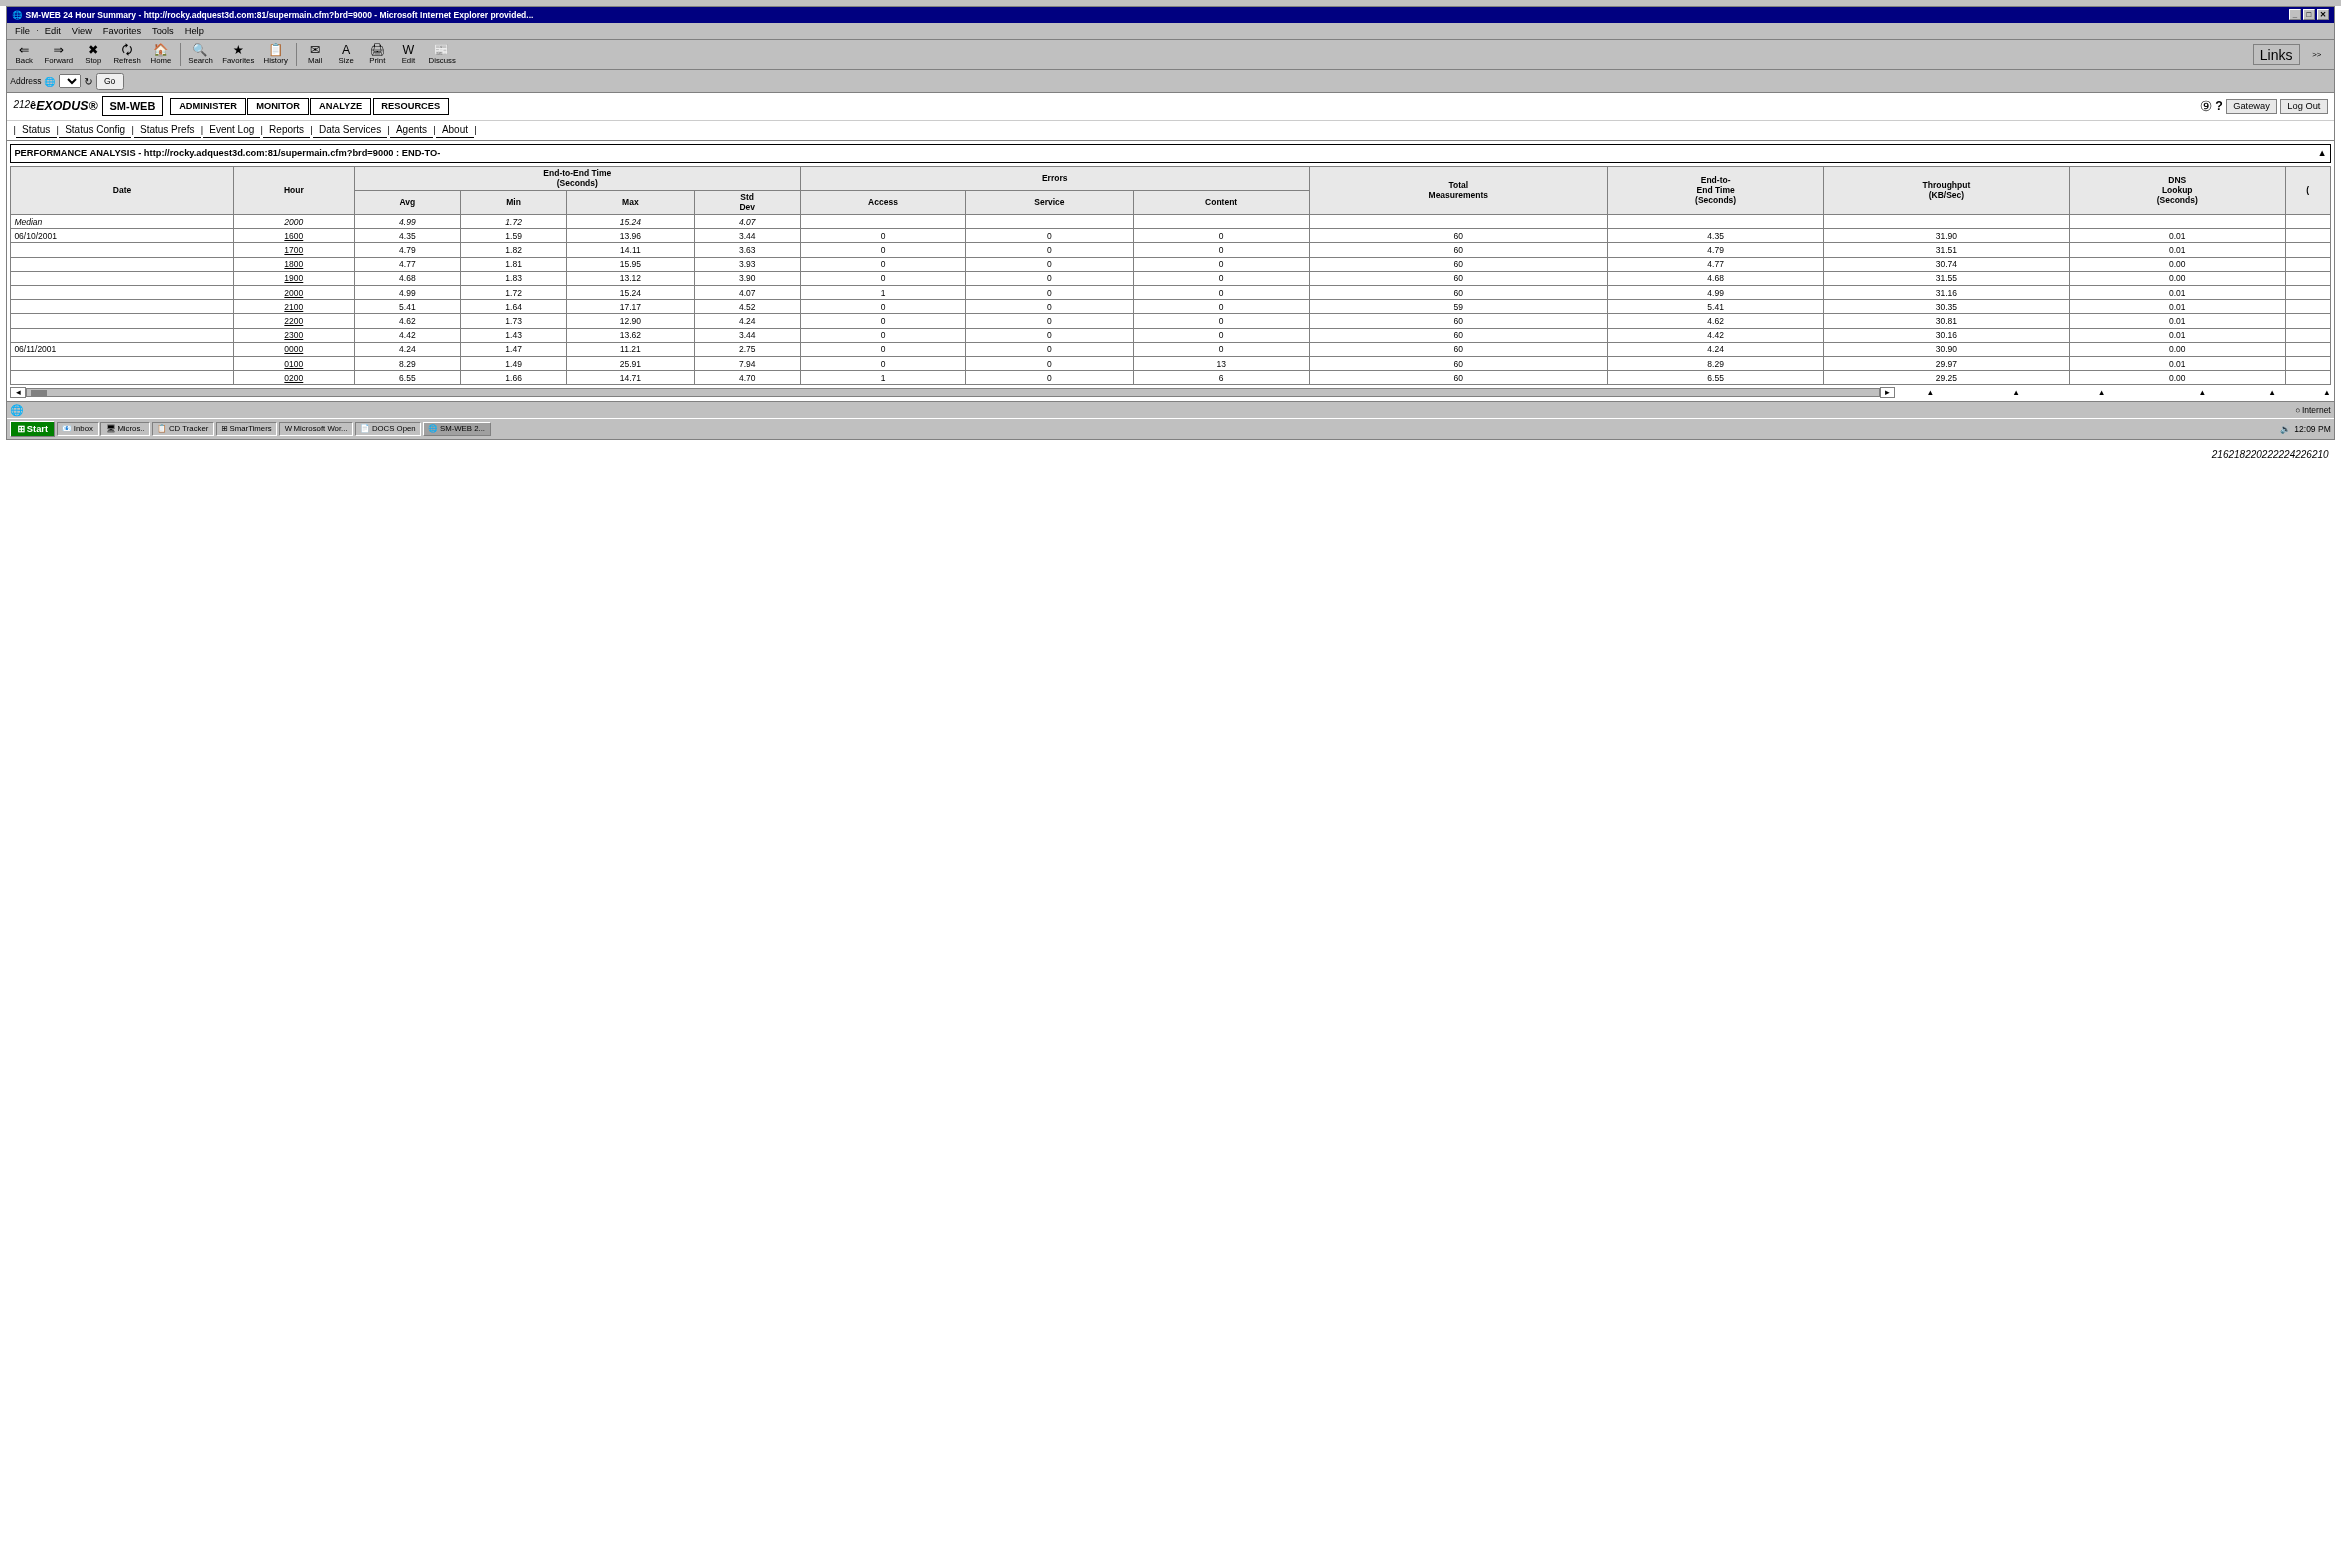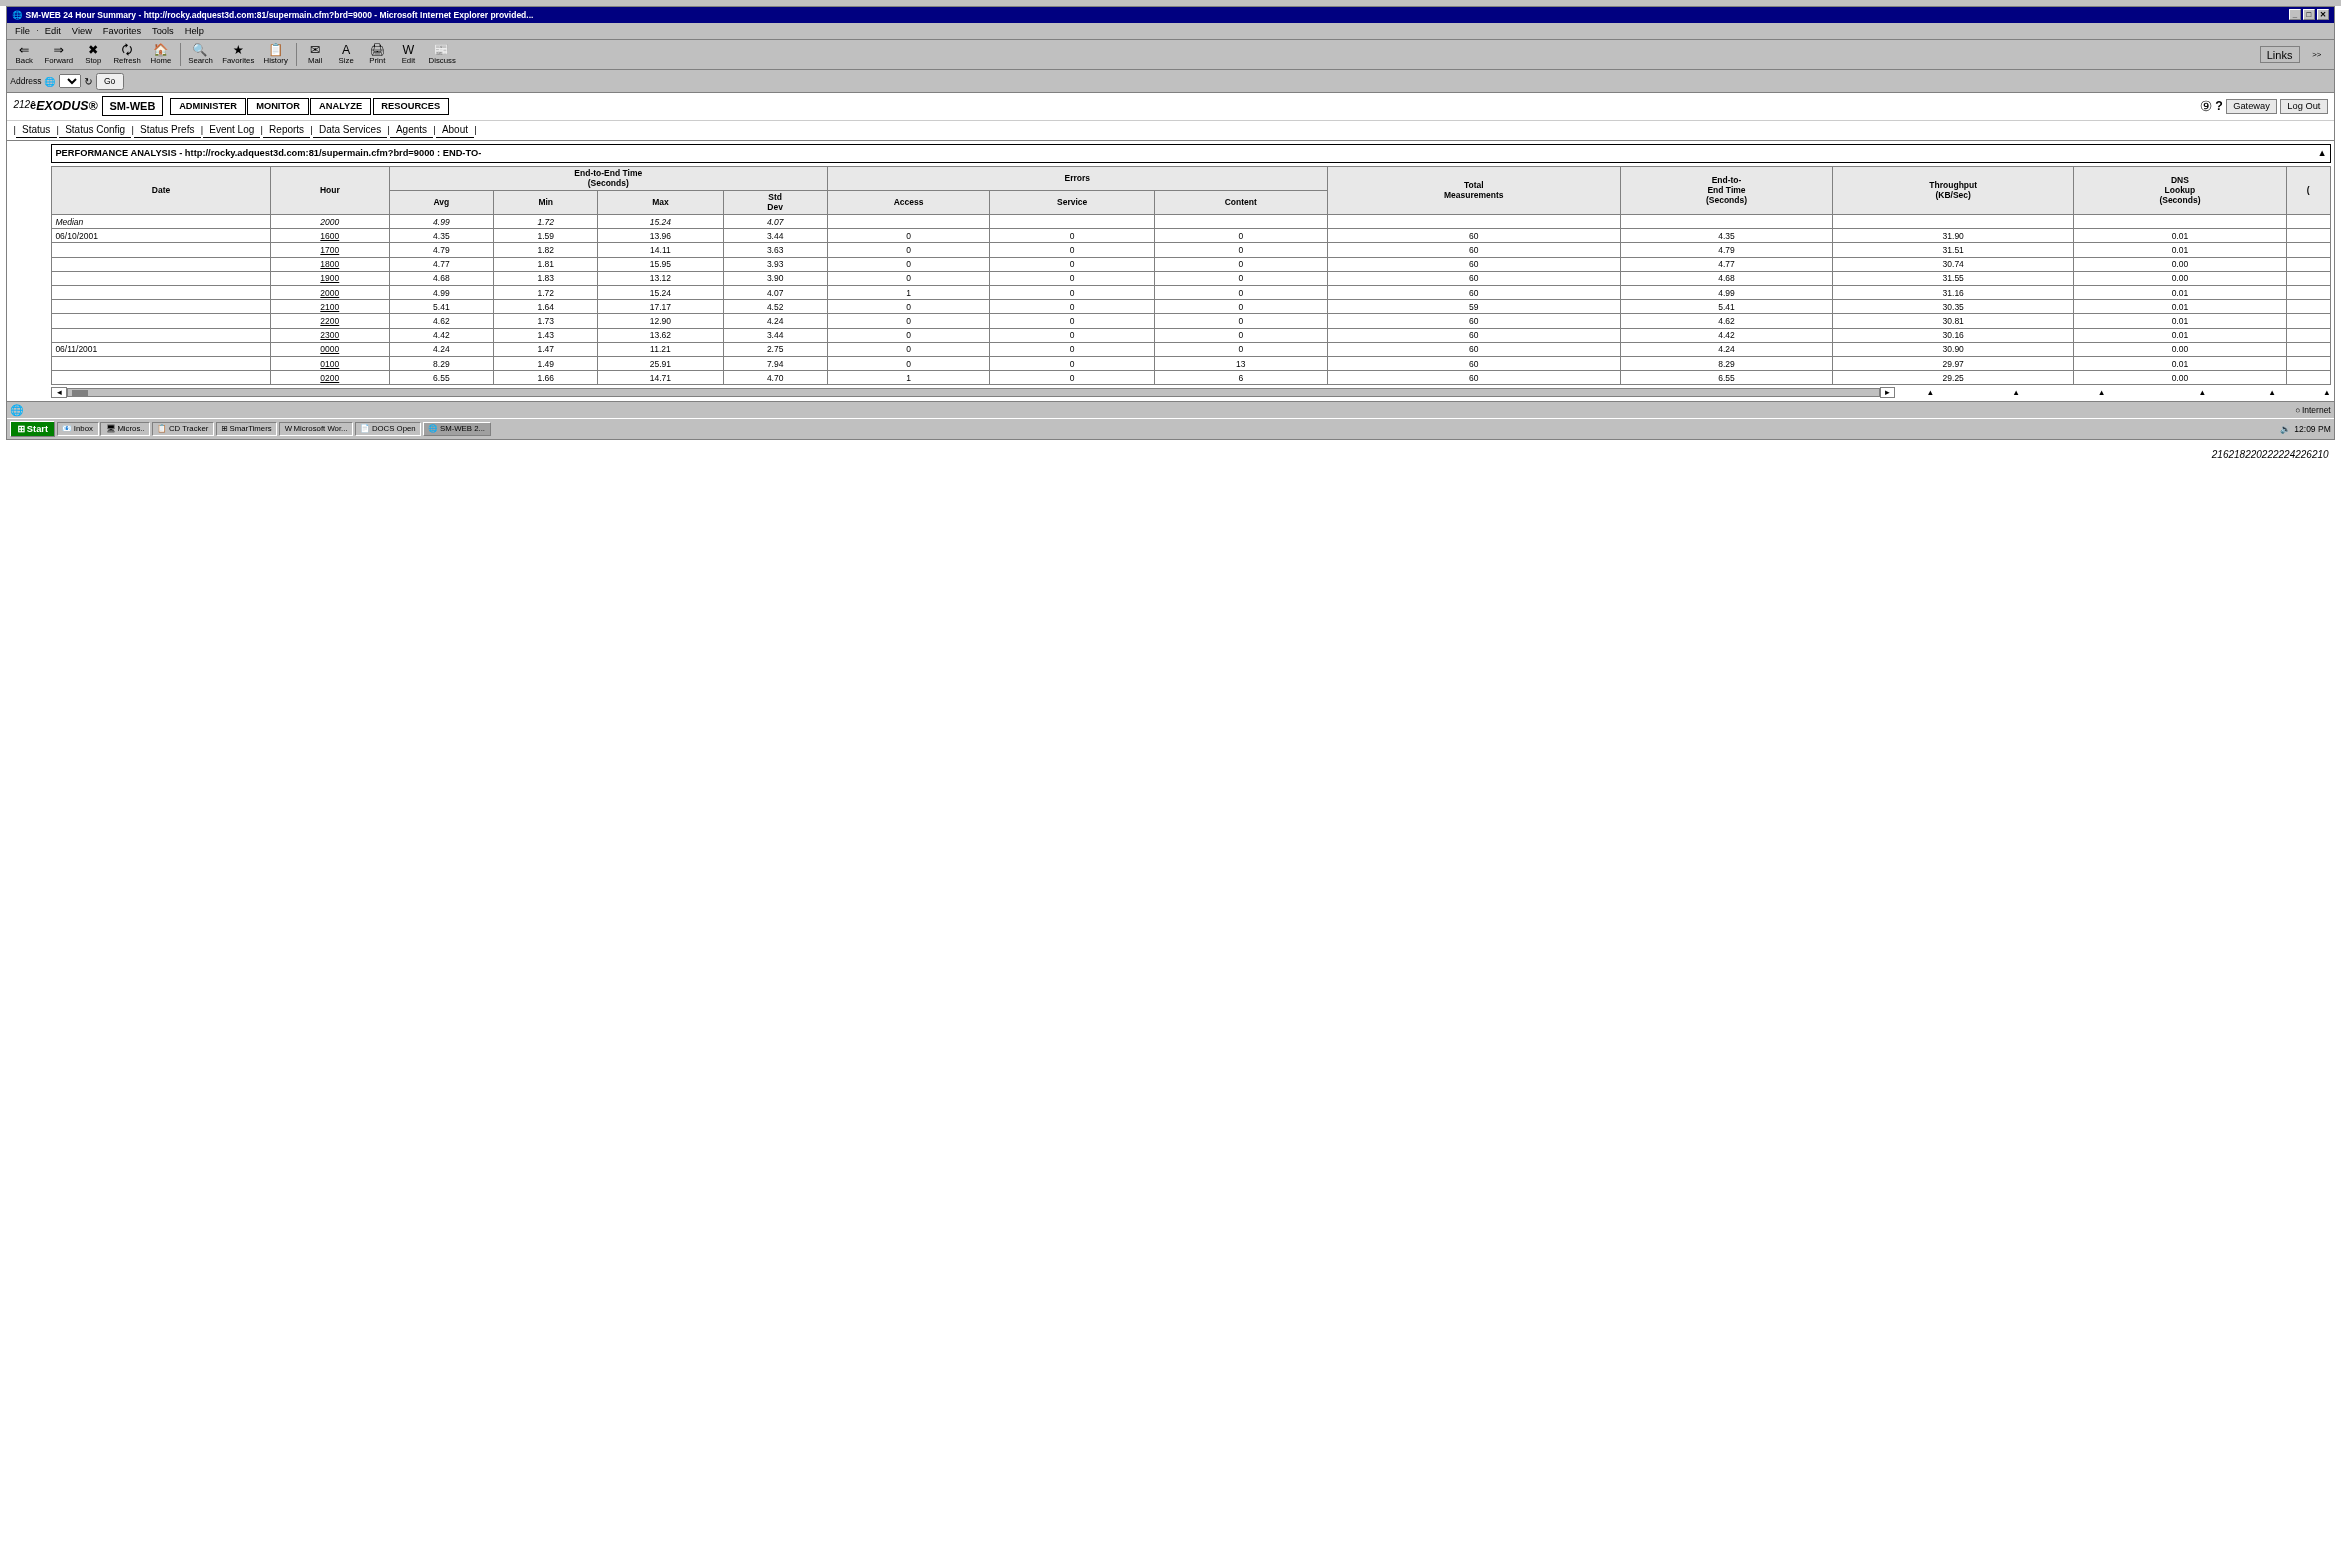--- a/index.html
+++ b/index.html
@@ -93,21 +93,21 @@
       height: 23px;
       background: #808080;
       margin: 0 1.6px;
     }
     .links-btn {
       margin-left: auto;
       padding: 1.6px 6.2px;
       border: 0.8px solid #808080;
       background: #c0c0c0;
       cursor: pointer;
-      font-size: 11px;
+      font-size: 14px;
     }
 
     
     .address-bar {
       display: flex;
       align-items: center;
       background: #c0c0c0;
       padding: 2.3px 3.1px;
       border-bottom: 0.8px solid #808080;
       gap: 3.1px;
@@ -204,21 +204,20 @@
       color: #000;
       font-size: 9.3px;
     }
 
     
     .content-area {
       background: white;
       padding: 3.1px;
       overflow: auto;
       position: relative;
-      margin-left: 41px;
     }
     .content-header {
       font-size: 9.3px;
       font-weight: bold;
       padding: 3.1px;
       border: 0.8px solid #000;
       margin-bottom: 3.1px;
       display: flex;
       justify-content: space-between;
       align-items: center;

